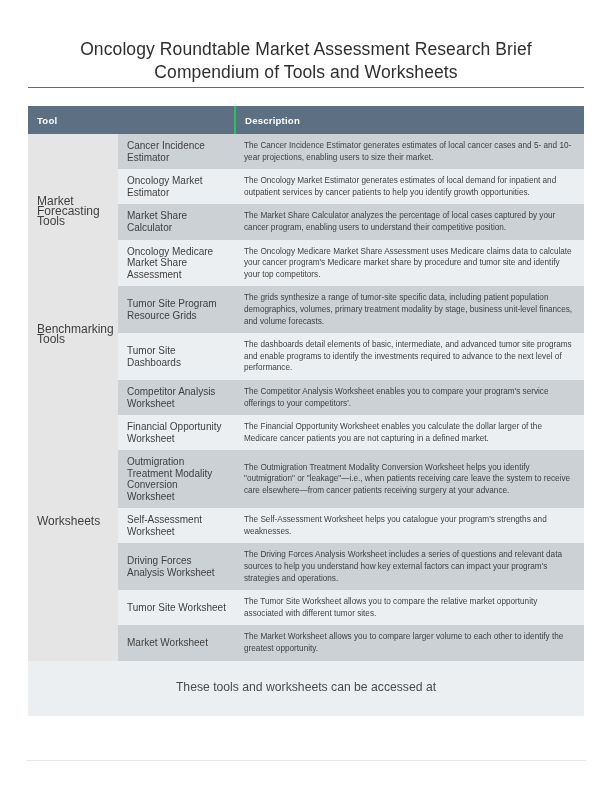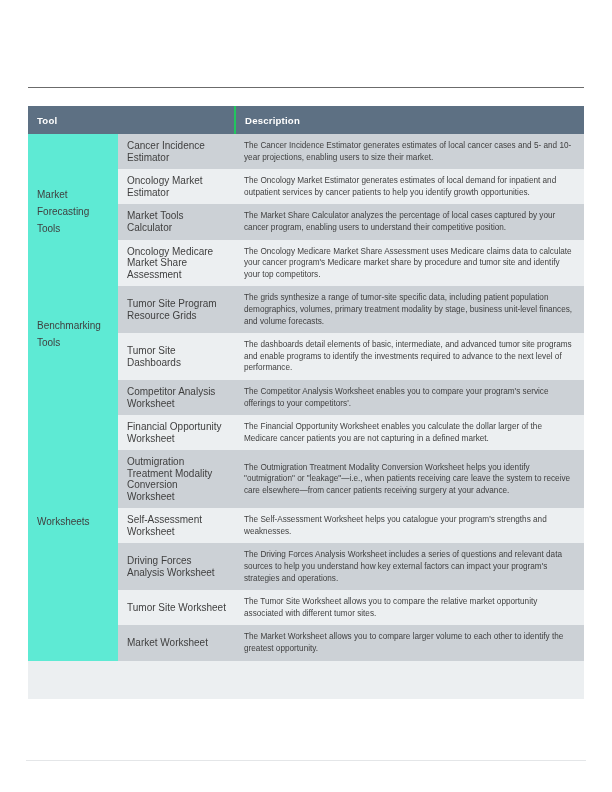--- a/index.html
+++ b/index.html
@@ -76,23 +76,23 @@
     font-weight: bold;
     text-align: left;
     height: 28px;
     padding: 0 0 0 9px !important;
     letter-spacing: 0.2px;
   }
   thead th.th-tool { border-right: 2px solid #22c55e; }
 
   
   td.group {
-    background: #5eead4;
-    font-size: 10px;
-    line-height: 17px;
+    background: #e5e5e5;
+    font-size: 12px;
+    line-height: 10px;
     color: #3f3f3f;
     vertical-align: top;
     padding-top: 8px !important;
     border-right: 2px solid #ffffff;
     border-bottom: 2px solid #ffffff;
   }
   td.group.first-of-group { padding-top: 8px !important; }
 
   
   td.tool {
@@ -160,20 +160,24 @@
     width: 560px;
     height: 1px;
     background: #e4e6e8;
   }
 </style>
 </head>
 <body>
 
 <div class="page">
 
+  <div class="title-block">
+    <div class="title-line">Oncology Roundtable Market Assessment Research Brief</div>
+    <div class="title-line">Compendium of Tools and Worksheets</div>
+  </div>
   <div class="title-rule"></div>
 
   <div class="table-wrap">
     <table class="main">
       <colgroup>
         <col style="width:90px">
         <col style="width:117px">
         <col style="width:349px">
       </colgroup>
       <thead>
@@ -186,21 +190,21 @@
           <tr class="shade-dark">
             <td class="group first-of-group" rowspan="4">Market Forecasting Tools</td>
             <td class="tool">Cancer Incidence Estimator</td>
             <td class="desc">The Cancer Incidence Estimator generates estimates of local cancer cases and 5- and 10-year projections, enabling users to size their market.</td>
           </tr>
           <tr class="shade-light">
             <td class="tool">Oncology Market Estimator</td>
             <td class="desc">The Oncology Market Estimator generates estimates of local demand for inpatient and outpatient services by cancer patients to help you identify growth opportunities.</td>
           </tr>
           <tr class="shade-dark">
-            <td class="tool">Market Tools Calculator</td>
+            <td class="tool">Market Share Calculator</td>
             <td class="desc">The Market Share Calculator analyzes the percentage of local cases captured by your cancer program, enabling users to understand their competitive position.</td>
           </tr>
           <tr class="shade-light">
             <td class="tool">Oncology Medicare Market Share Assessment</td>
             <td class="desc">The Oncology Medicare Market Share Assessment uses Medicare claims data to calculate your cancer program's Medicare market share by procedure and tumor site and identify your top competitors.</td>
           </tr>
           <tr class="shade-dark">
             <td class="group first-of-group" rowspan="2">Benchmarking Tools</td>
             <td class="tool">Tumor Site Program Resource Grids</td>
             <td class="desc">The grids synthesize a range of tumor-site specific data, including patient population demographics, volumes, primary treatment modality by stage, business unit-level finances, and volume forecasts.</td>
@@ -235,20 +239,21 @@
             <td class="desc">The Tumor Site Worksheet allows you to compare the relative market opportunity associated with different tumor sites.</td>
           </tr>
           <tr class="shade-dark">
             <td class="tool">Market Worksheet</td>
             <td class="desc">The Market Worksheet allows you to compare larger volume to each other to identify the greatest opportunity.</td>
           </tr>
         </tbody>
     </table>
 
     <div class="footer-band">
+      <div class="footer-line1">These tools and worksheets can be accessed at</div>
     </div>
   </div>
 
   <div class="footer-rule"></div>
   <div class="page-footer">
     <span class="pf pf-left"></span>
     <span class="pf pf-center"></span>
     <span class="pf pf-right"></span>
   </div>
 

